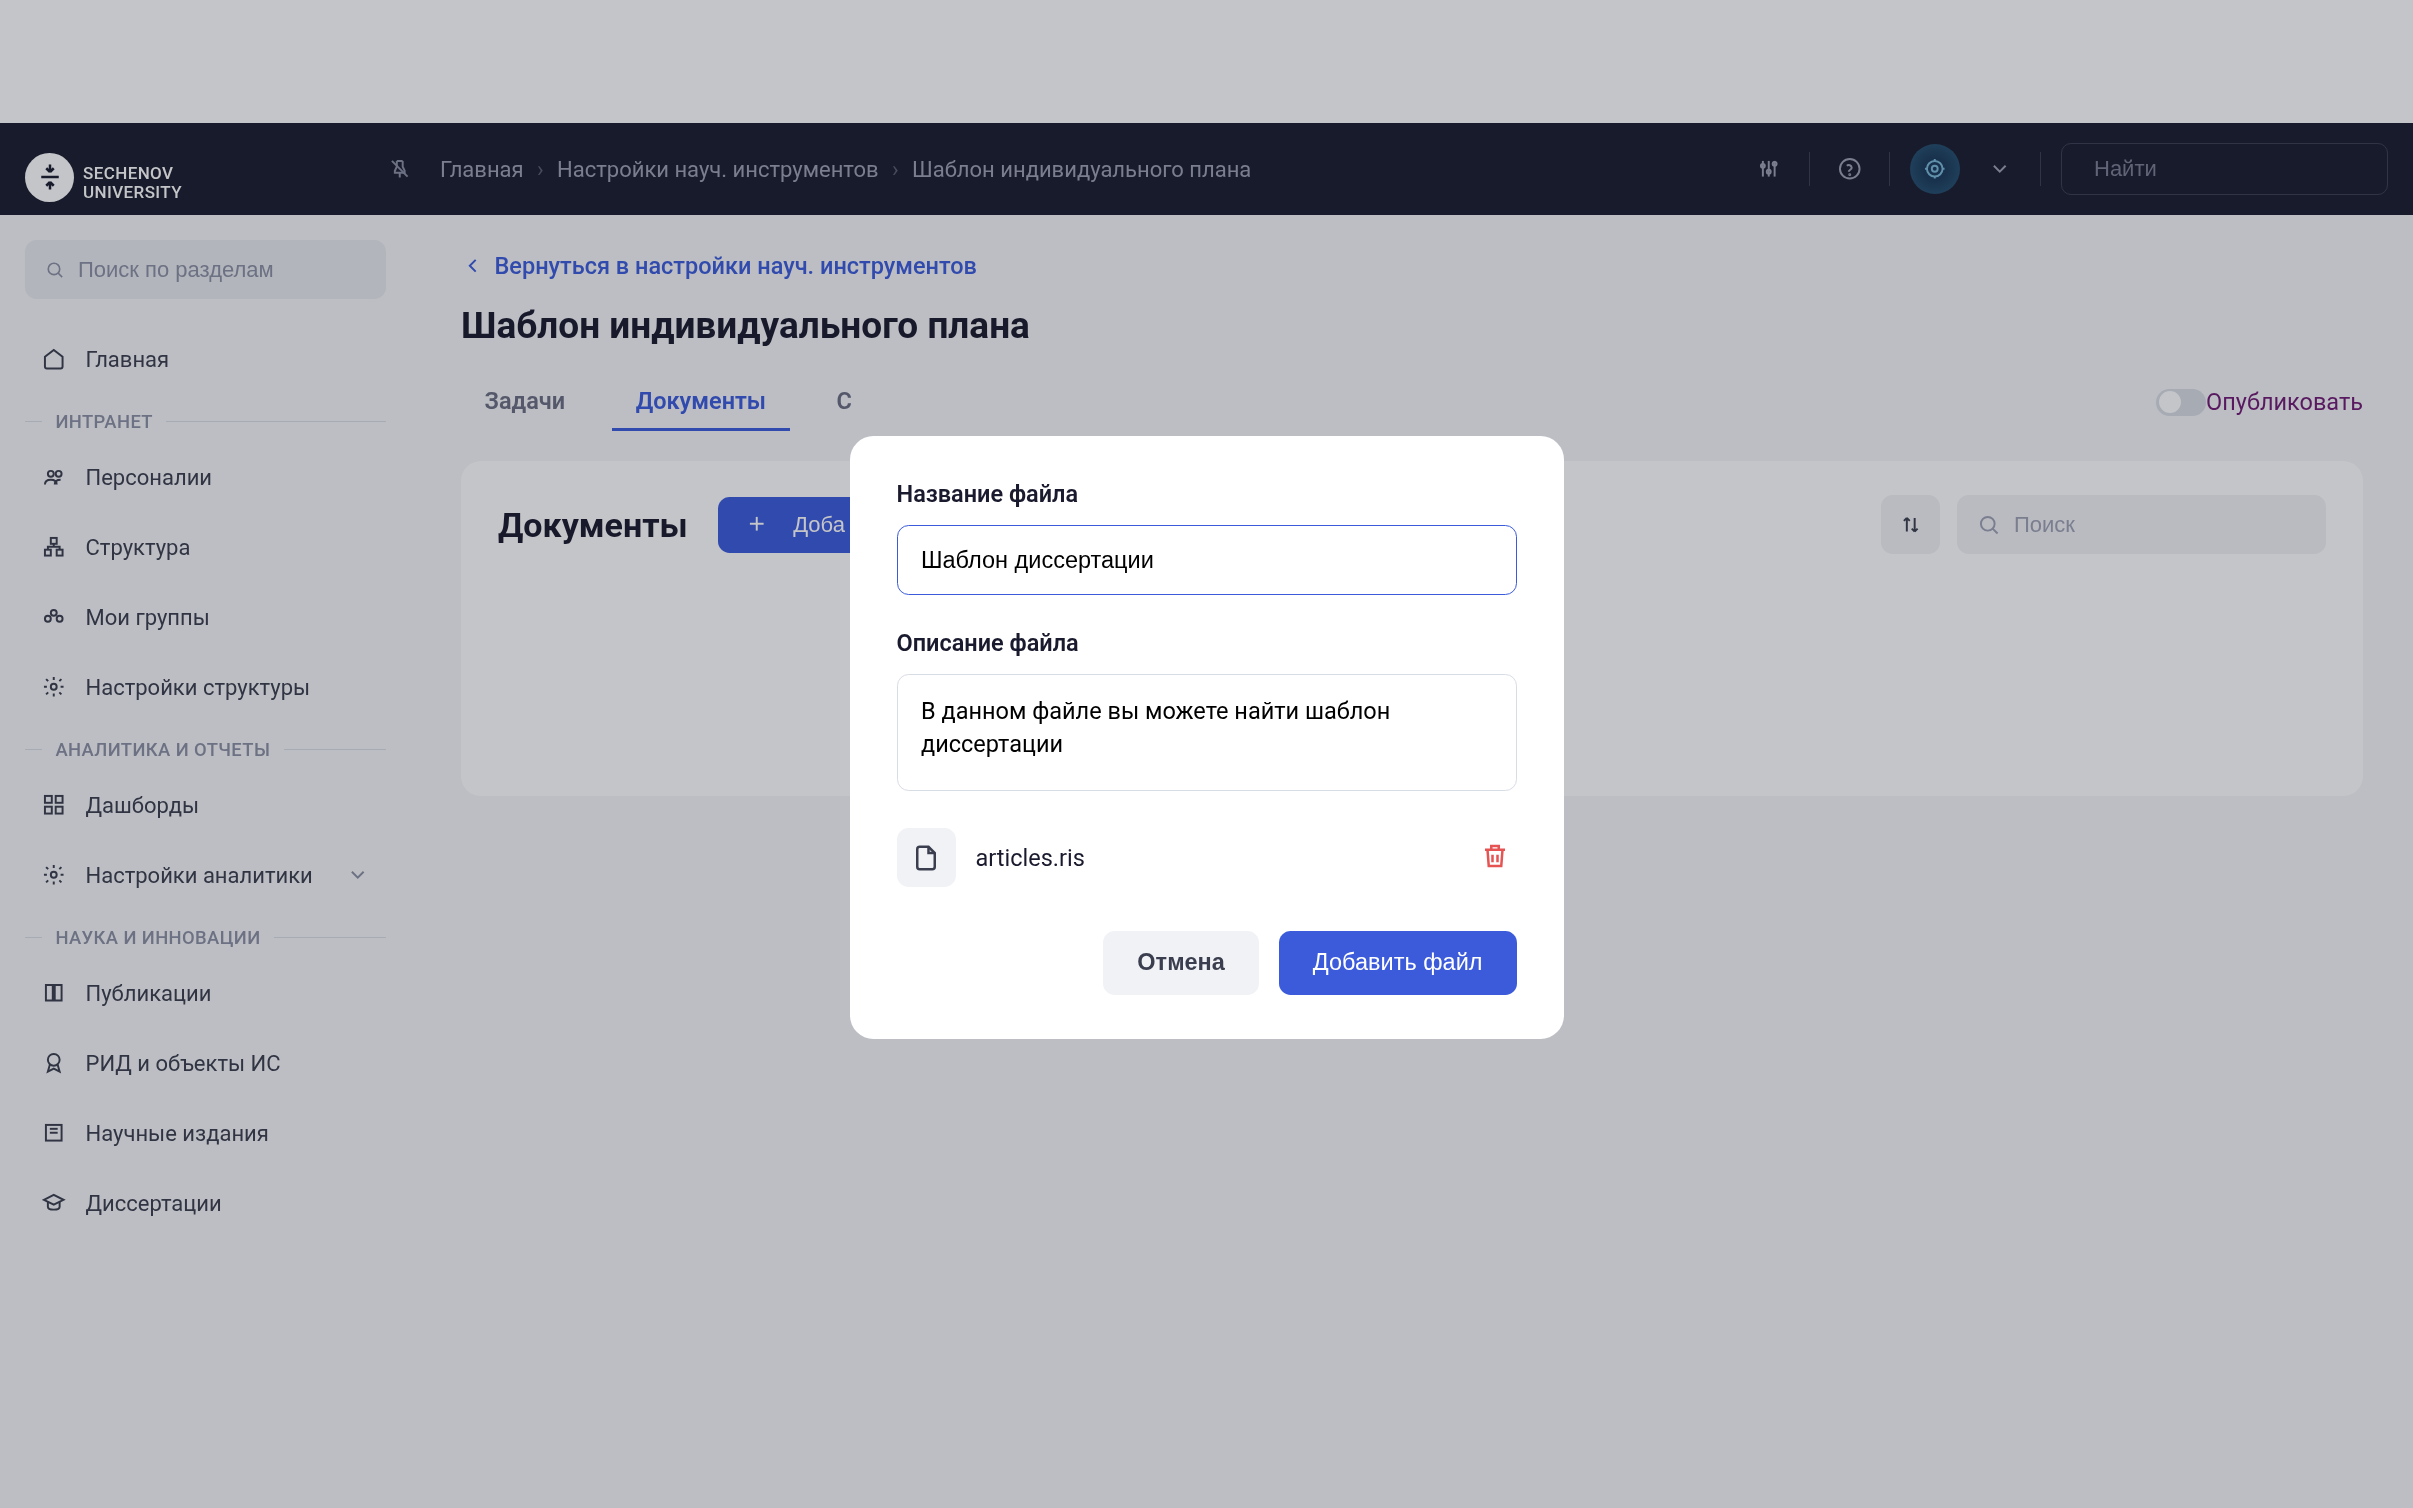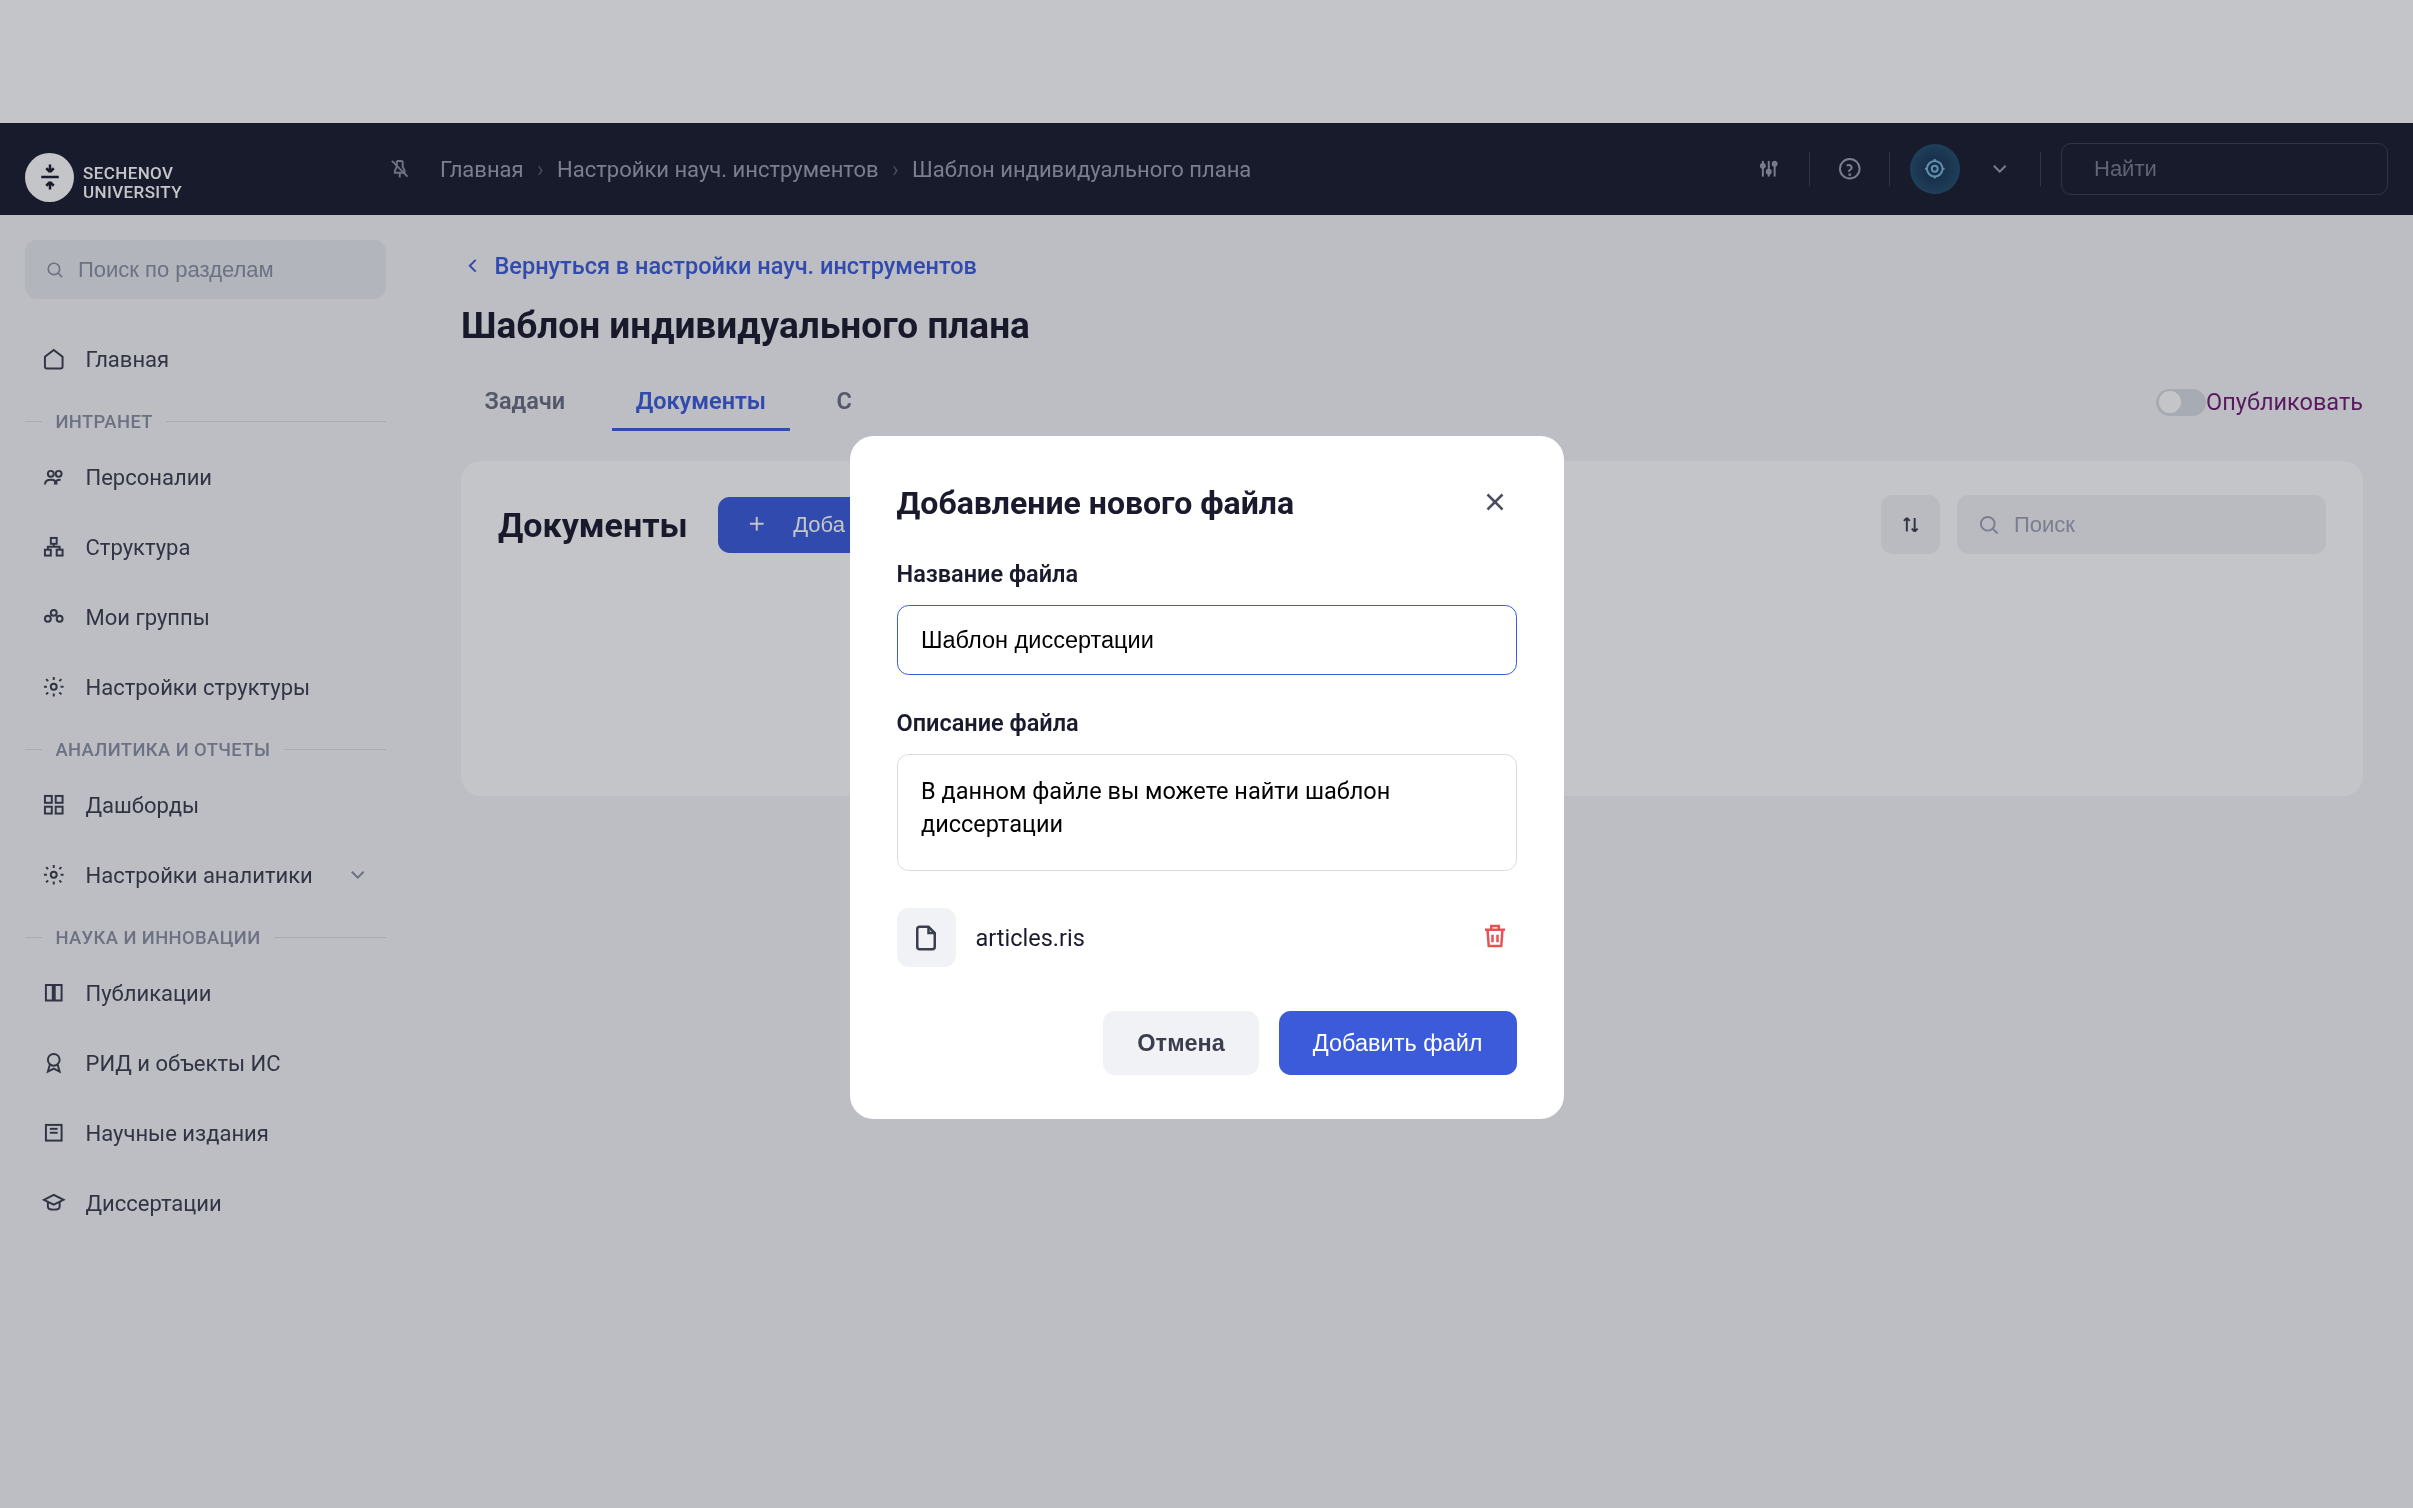--- a/index.html
+++ b/index.html
@@ -399,29 +399,20 @@
             <input placeholder="Поиск" style="">
           </div>
         </div>
       </div>
     </div>
   </div>
 </div>
 
 <div class="overlay">
   <div class="modal">
-    <div class="modal-head">
-      <div class="modal-title">Добавление нового файла</div>
-      <div class="close-btn">
-        <svg class="icon-svg-lg" viewBox="0 0 24 24">
-            <line x1="6" y1="6" x2="18" y2="18"></line>
-            <line x1="6" y1="18" x2="18" y2="6"></line>
-          </svg>
-      </div>
-    </div>
     <div class="form-label">Название файла</div>
     <input class="form-input" value="Шаблон диссертации" style="">
     <div class="form-label">Описание файла</div>
     <textarea class="form-textarea" style="">В данном файле вы можете найти шаблон диссертации</textarea>
     <div class="file-row">
       <div class="file-icon">
         <svg class="icon-svg-lg" viewBox="0 0 24 24" style="color:#3a3e4e">
             <path d="M14 3H7a2 2 0 00-2 2v14a2 2 0 002 2h10a2 2 0 002-2V8z"></path>
             <path d="M14 3v5h5"></path>
           </svg>

